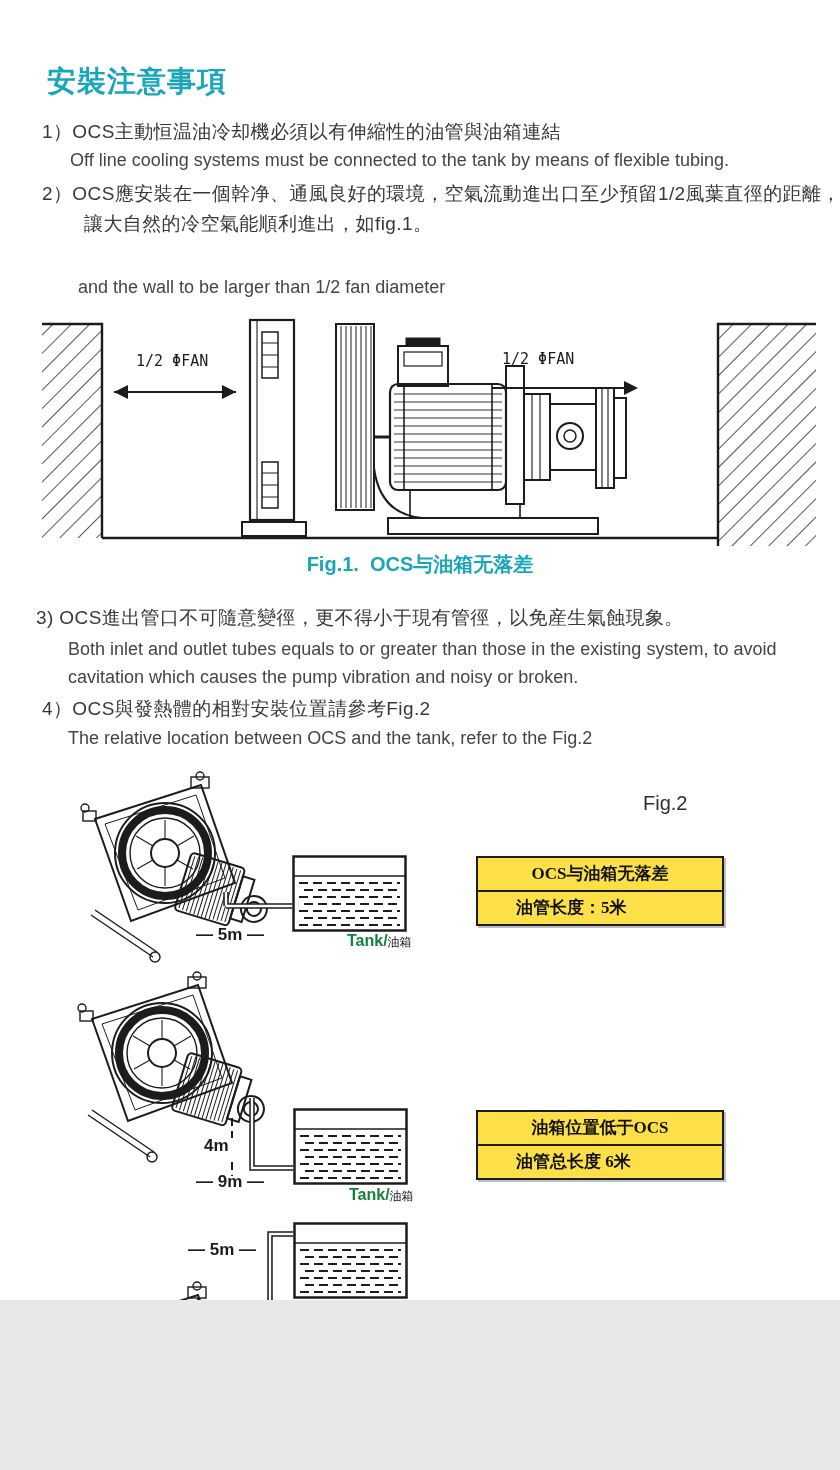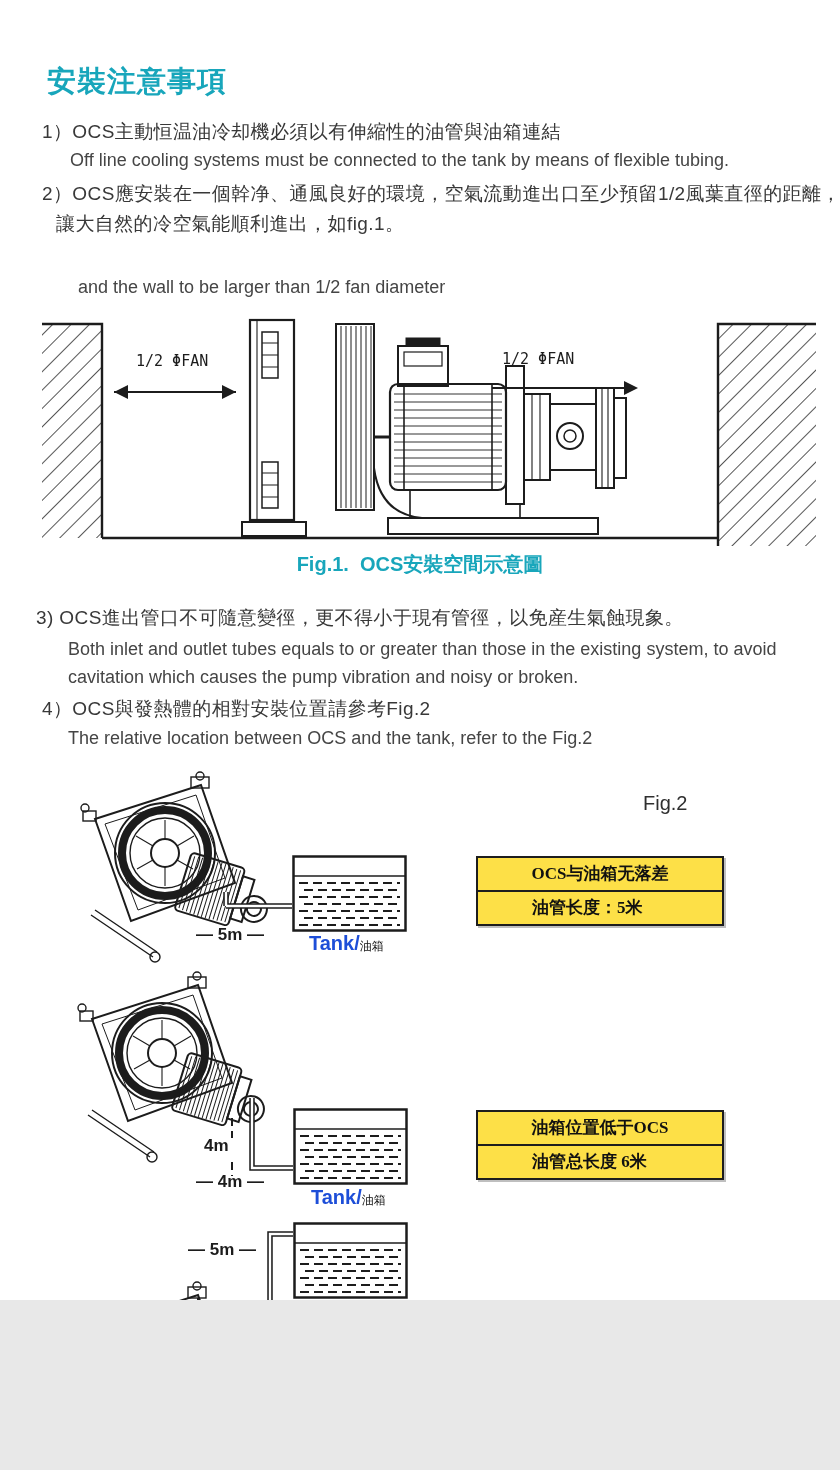--- a/index.html
+++ b/index.html
@@ -6,43 +6,43 @@
   #page{position:relative;width:840px;height:1300px;background:#ffffff;overflow:hidden;
         font-family:"Liberation Sans","DejaVu Sans",sans-serif;color:#3a3a3a;}
   .abs{position:absolute;}
   .title{font-size:29px;font-weight:bold;color:#18a6bb;letter-spacing:1px;}
   .zh{font-size:19px;color:#383838;letter-spacing:.4px;white-space:nowrap;}
   .en{font-size:18px;color:#454545;white-space:nowrap;}
   .caption{font-size:20px;font-weight:bold;color:#18a6bb;text-align:center;white-space:pre;}
   .figlabel{font-size:20px;color:#2f2f2f;}
   .dim{font-size:17px;font-weight:bold;color:#1c1c1c;white-space:nowrap;}
   .tanklabel{white-space:nowrap;}
-  .tanklabel .t-en{font-size:20px;font-weight:bold;color:#1d4ed8;}
+  .tanklabel .t-en{font-size:16px;font-weight:bold;color:#15803d;margin-left:38px;}
   .tanklabel .t-zh{font-size:12px;color:#111;font-family:"Liberation Serif","DejaVu Serif",serif;text-align:right;}
   .spec-table{position:absolute;width:244px;border:2px solid #1d1d1d;background:#fde047;
               box-shadow:2px 2px 0 rgba(0,0,0,.25);}
   .spec-row{height:32px;line-height:32px;font-family:"Liberation Serif","DejaVu Serif",serif;
             font-size:17px;font-weight:bold;color:#111;white-space:nowrap;}
   .spec-row.r1{border-bottom:2px solid #1d1d1d;text-align:center;}
-  .spec-row.r2{padding-left:54px;}
+  .spec-row.r2{padding-left:38px;}
   .footer-bar{position:absolute;left:30px;top:1448px;width:780px;height:18px;background:#2bb3c4;}
   svg{display:block;}
   svg text{font-family:"DejaVu Sans Mono","Liberation Mono",monospace;font-size:15px;fill:#1c1c1c;}
 </style>
 </head>
 <body>
 
 <div id="page">
 
   <div class="abs title" style="left:47px;top:62px;">安裝注意事項</div>
 
   <div class="abs zh" style="left:42px;top:119px;">1）OCS主動恒温油冷却機必須以有伸縮性的油管與油箱連結</div>
   <div class="abs en" style="left:70px;top:150px;">Off line cooling systems must be connected to the tank by means of flexible tubing.</div>
   <div class="abs zh" style="left:42px;top:181px;">2）OCS應安裝在一個幹净、通風良好的環境，空氣流動進出口至少預留1/2風葉直徑的距離，</div>
-  <div class="abs zh" style="left:56px;top:211px;">讓大自然的冷空氣能順利進出，如fig.1。</div>
+  <div class="abs zh" style="left:84px;top:211px;">讓大自然的冷空氣能順利進出，如fig.1。</div>
   <div class="abs en" style="left:78px;top:277px;">and the wall to be larger than 1/2 fan diameter</div>
 
   <svg class="abs" style="left:40px;top:318px;" width="780" height="235" viewBox="0 0 780 235">
     <defs>
       <pattern id="hatch" patternUnits="userSpaceOnUse" width="13" height="13" patternTransform="rotate(45)">
         <line x1="0" y1="0" x2="0" y2="13" stroke="#2a2a2a" stroke-width="1.6"></line>
       </pattern>
     </defs>
 
     <g>
@@ -105,21 +105,21 @@
       <polygon points="196,74 182,67 182,81" fill="#1c1c1c"></polygon>
       <text x="96" y="48">1/2 ΦFAN</text>
     </g>
     <g>
       <line x1="452" y1="70" x2="596" y2="70" stroke="#1c1c1c" stroke-width="1.8"></line>
       <polygon points="598,70 584,63 584,77" fill="#1c1c1c"></polygon>
       <text x="462" y="46">1/2 ΦFAN</text>
     </g>
   </svg>
 
-  <div class="abs caption" style="left:0;top:551px;width:840px;">Fig.1.  OCS安裝空間示意圖</div>
+  <div class="abs caption" style="left:0;top:551px;width:840px;">Fig.1.  OCS与油箱无落差</div>
 
   <div class="abs zh" style="left:36px;top:605px;">3) OCS進出管口不可隨意變徑，更不得小于現有管徑，以免産生氣蝕現象。</div>
   <div class="abs en" style="left:68px;top:639px;">Both inlet and outlet tubes equals to or greater than those in the existing system, to avoid</div>
   <div class="abs en" style="left:68px;top:667px;">cavitation which causes the pump vibration and noisy or broken.</div>
   <div class="abs zh" style="left:42px;top:696px;">4）OCS與發熱體的相對安裝位置請參考Fig.2</div>
   <div class="abs en" style="left:68px;top:728px;">The relative location between OCS and the tank, refer to the Fig.2</div>
 
   <div class="abs figlabel" style="left:643px;top:792px;">Fig.2</div>
 
   <svg class="abs" style="left:0;top:760px;" width="840" height="710" viewBox="0 0 840 710">
@@ -186,21 +186,21 @@
       <use href="#cooler" x="52" y="525" width="205" height="190"></use>
     </g>
   </svg>
 
   <div class="abs dim" style="left:196px;top:925px;">— 5m —</div>
   <div class="abs tanklabel" style="left:309px;top:932px;">
     <span class="t-en">Tank/</span><span class="t-zh">油箱</span>
   </div>
 
   <div class="abs dim" style="left:204px;top:1136px;">4m</div>
-  <div class="abs dim" style="left:196px;top:1172px;">— 4m —</div>
+  <div class="abs dim" style="left:196px;top:1172px;">— 9m —</div>
   <div class="abs tanklabel" style="left:311px;top:1186px;">
     <span class="t-en">Tank/</span><span class="t-zh">油箱</span>
   </div>
 
   <div class="abs dim" style="left:188px;top:1240px;">— 5m —</div>
   <div class="abs dim" style="left:184px;top:1322px;">4m</div>
   <div class="abs tanklabel" style="left:310px;top:1300px;">
     <span class="t-en">Tank/</span><span class="t-zh">油箱</span>
   </div>
 

